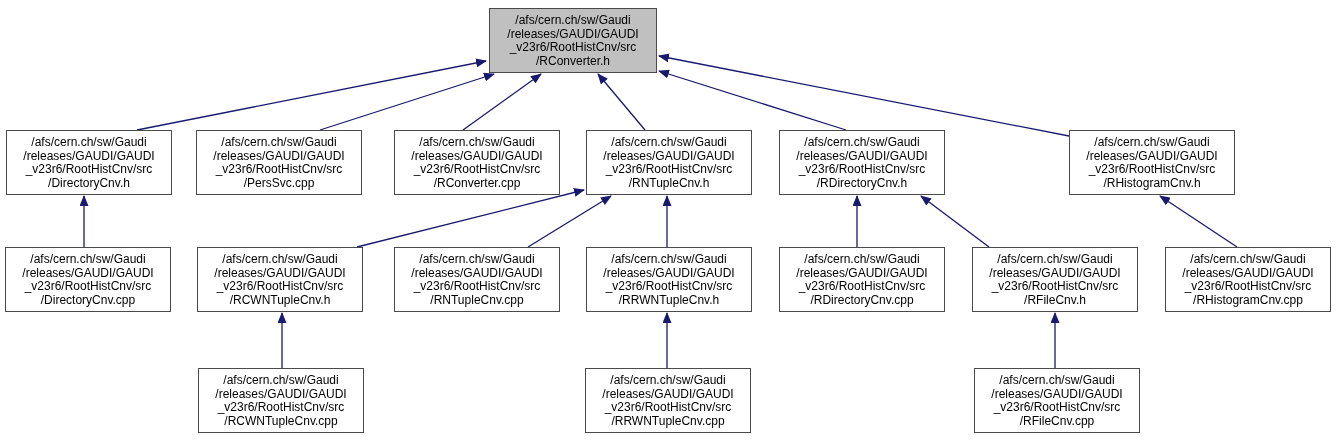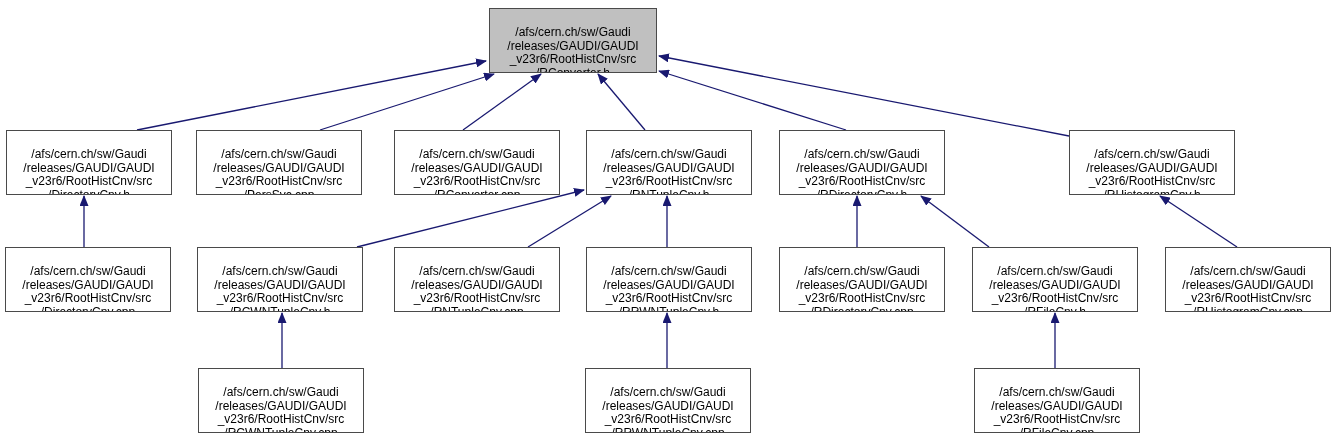--- a/index.html
+++ b/index.html
@@ -19,21 +19,21 @@
   .node {
     position: absolute;
     box-sizing: border-box;
     border: 1px solid #4a4a4a;
     background: #ffffff;
     color: #000000;
     font-size: 12px;
     line-height: 13.5px;
     text-align: center;
     white-space: pre-line;
-    padding-top: 17px;
+    padding-top: 5px;
     cursor: pointer;
     overflow: hidden;
   }
   .node.highlight {
     background: #c0c0c0;
     border-color: #404040;
   }
 </style>
 </head>
 <body>

